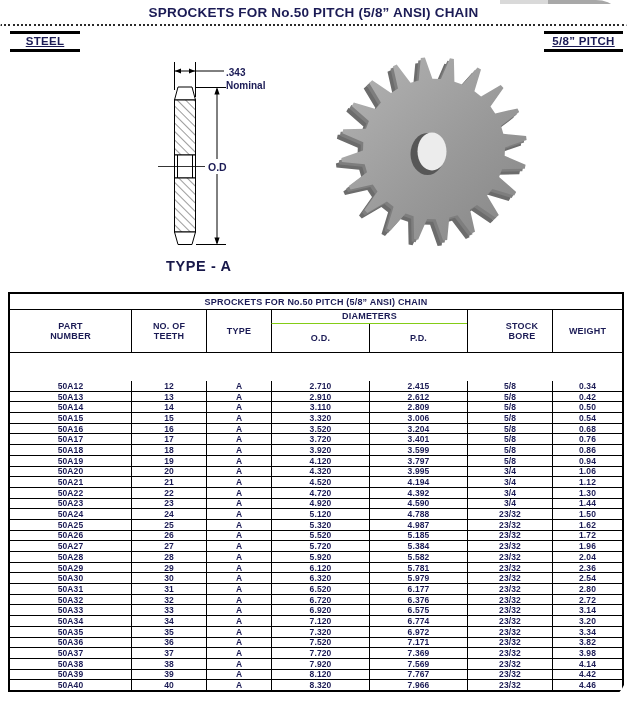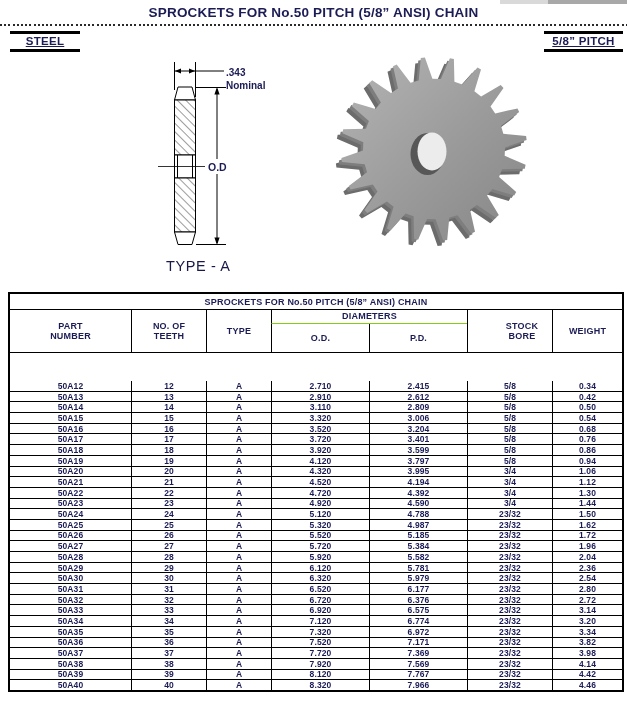--- a/index.html
+++ b/index.html
@@ -1,33 +1,33 @@
 <!DOCTYPE html>
 <html><head>
 <meta charset="utf-8">
 <style>
   html,body{margin:0;padding:0;background:#fff;}
   .page{position:relative;width:627px;height:703px;background:#ffffff;overflow:hidden;
-        font-family:"Liberation Sans",sans-serif;color:#1b1b55;}
+        font-family:"Liberation Sans",sans-serif;color:#1b1b55;border-radius:31px;}
   
   .strip-light{position:absolute;left:500px;top:0;width:48px;height:4px;background:#d9d9d9;}
   .strip-dark{position:absolute;left:548px;top:0;width:79px;height:4px;background:#a8a8a8;}
   
   .main-title{position:absolute;left:0;top:5px;width:627px;text-align:center;
               font-size:13.5px;font-weight:700;letter-spacing:.2px;}
   .dotted-rule{position:absolute;left:0;top:24px;width:627px;height:2px;
                background:repeating-linear-gradient(90deg,#2a2a2a 0 2px,transparent 2px 4.2px);}
   .badge{position:absolute;top:31px;text-align:center;text-decoration:underline;}
   .badge .bar{height:3px;background:#000;}
   .badge .lbl{font-size:11.5px;font-weight:700;padding:1px 0 2px 0;letter-spacing:.3px;}
   .badge-steel{left:10px;width:70px;}
   .badge-pitch{left:544px;width:79px;}
   
   .diagram-svg{position:absolute;left:145px;top:55px;}
-  .type-label{position:absolute;left:166px;top:258px;font-size:14.5px;font-weight:400;
+  .type-label{position:absolute;left:166px;top:258px;font-size:14.5px;font-weight:700;
               letter-spacing:.6px;color:#18184a;}
   .gear-svg{position:absolute;left:328px;top:53px;}
   
   .sprocket-table{position:absolute;left:8px;top:292px;width:616px;height:400px;
                   border:2px solid #000;box-sizing:border-box;display:flex;flex-direction:column;}
   .ttitle{height:15px;border-bottom:1px solid #000;display:flex;align-items:center;
           justify-content:center;font-size:9px;font-weight:700;letter-spacing:.2px;}
   .thead{display:grid;grid-template-columns:121px 75px 65px 98px 98px 85px 70px;
          grid-template-rows:14px 28px;border-bottom:1.5px solid #000;}
   .hcell{display:flex;align-items:center;justify-content:center;text-align:center;

